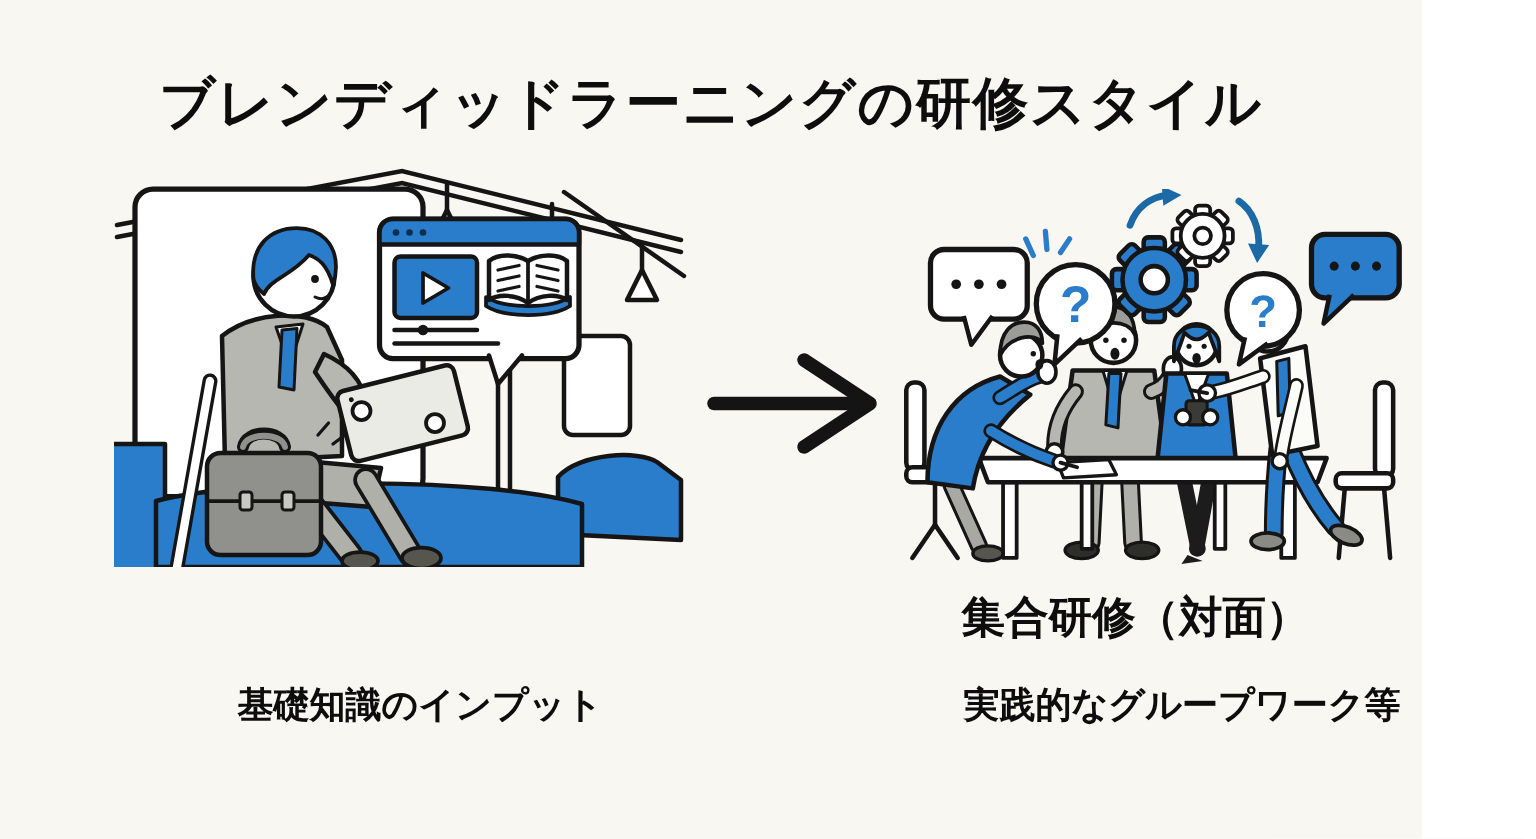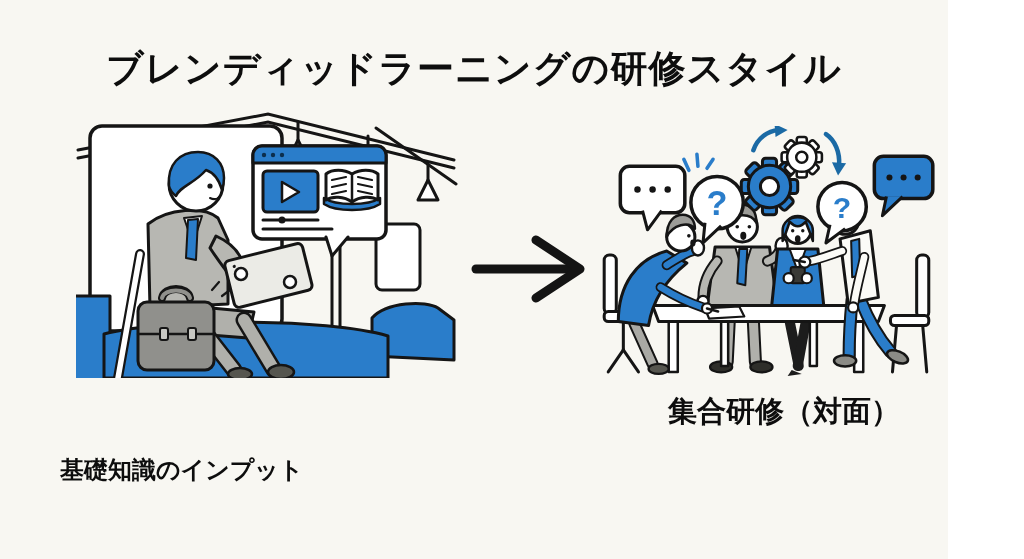--- a/index.html
+++ b/index.html
@@ -6,22 +6,22 @@
   .stage{position:relative;width:948px;height:559px;background:#f8f7f2;overflow:hidden;
          font-family:"Liberation Sans","DejaVu Sans",sans-serif;color:#0d0d0d;}
   .title{position:absolute;top:44px;left:0;width:100%;text-align:center;
          font-size:37px;font-weight:bold;letter-spacing:1px;}
   .illus{position:absolute;}
   .illus-left{left:76px;top:106px;width:382px;height:272px;}
   .illus-right{left:600px;top:126px;width:338px;height:252px;}
   .flow-arrow{position:absolute;left:468px;top:233px;width:130px;height:72px;}
   .cap{position:absolute;text-align:center;font-weight:bold;font-size:29px;}
   .cap-left{left:62px;top:392px;width:420px;}
-  .cap-right{left:584px;top:392px;width:400px;}
-  .sub{position:absolute;font-weight:bold;font-size:24px;}
+  .cap-right{left:557px;top:392px;width:400px;}
+  .sub{position:absolute;text-align:center;font-weight:bold;font-size:24px;}
   .sub-left{left:60px;top:454px;width:440px;}
   .sub-right{left:588px;top:454px;width:400px;}
   svg{display:block;width:100%;height:100%;}
   .qmark{font-family:"Liberation Sans",sans-serif;font-weight:bold;}
 </style>
 </head>
 <body>
 
 <div class="stage">
 
@@ -297,14 +297,15 @@
         <path d="M284,70 L280,89 L300,70" fill="#2a7dca" stroke="#151515" stroke-width="3" stroke-linejoin="round"></path>
         <circle cx="287" cy="51" r="3" fill="#151515"></circle>
           <circle cx="301" cy="51" r="3" fill="#151515"></circle>
           <circle cx="315" cy="51" r="3" fill="#151515"></circle>
       </g>
     </svg>
   </div>
 
   <div class="cap cap-right">集合研修（対面）</div>
   <div class="sub sub-left">基礎知識のインプット</div>
+  <div class="sub sub-right">実践的なグループワーク等</div>
 
 </div>
 
 </body></html>

